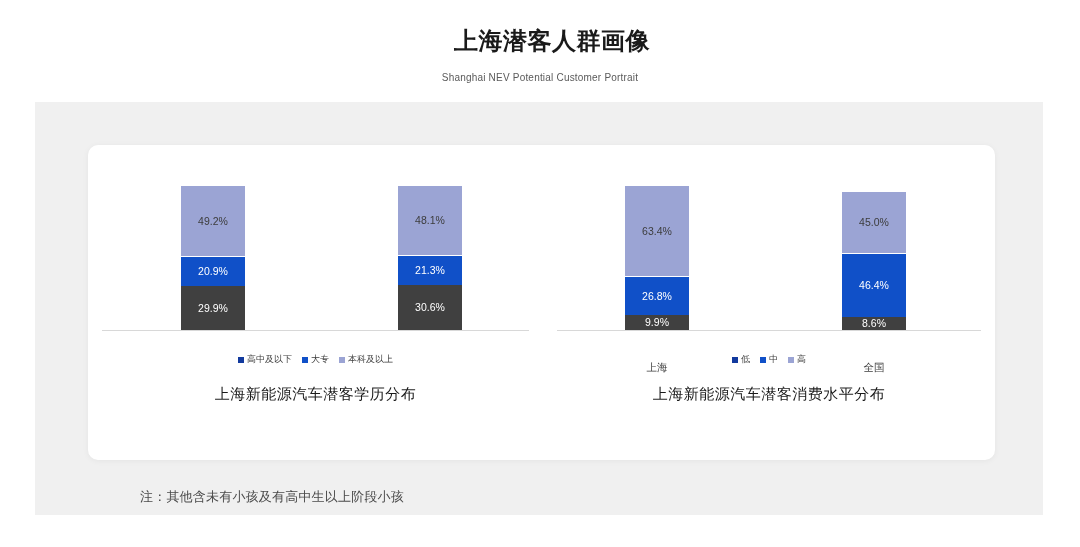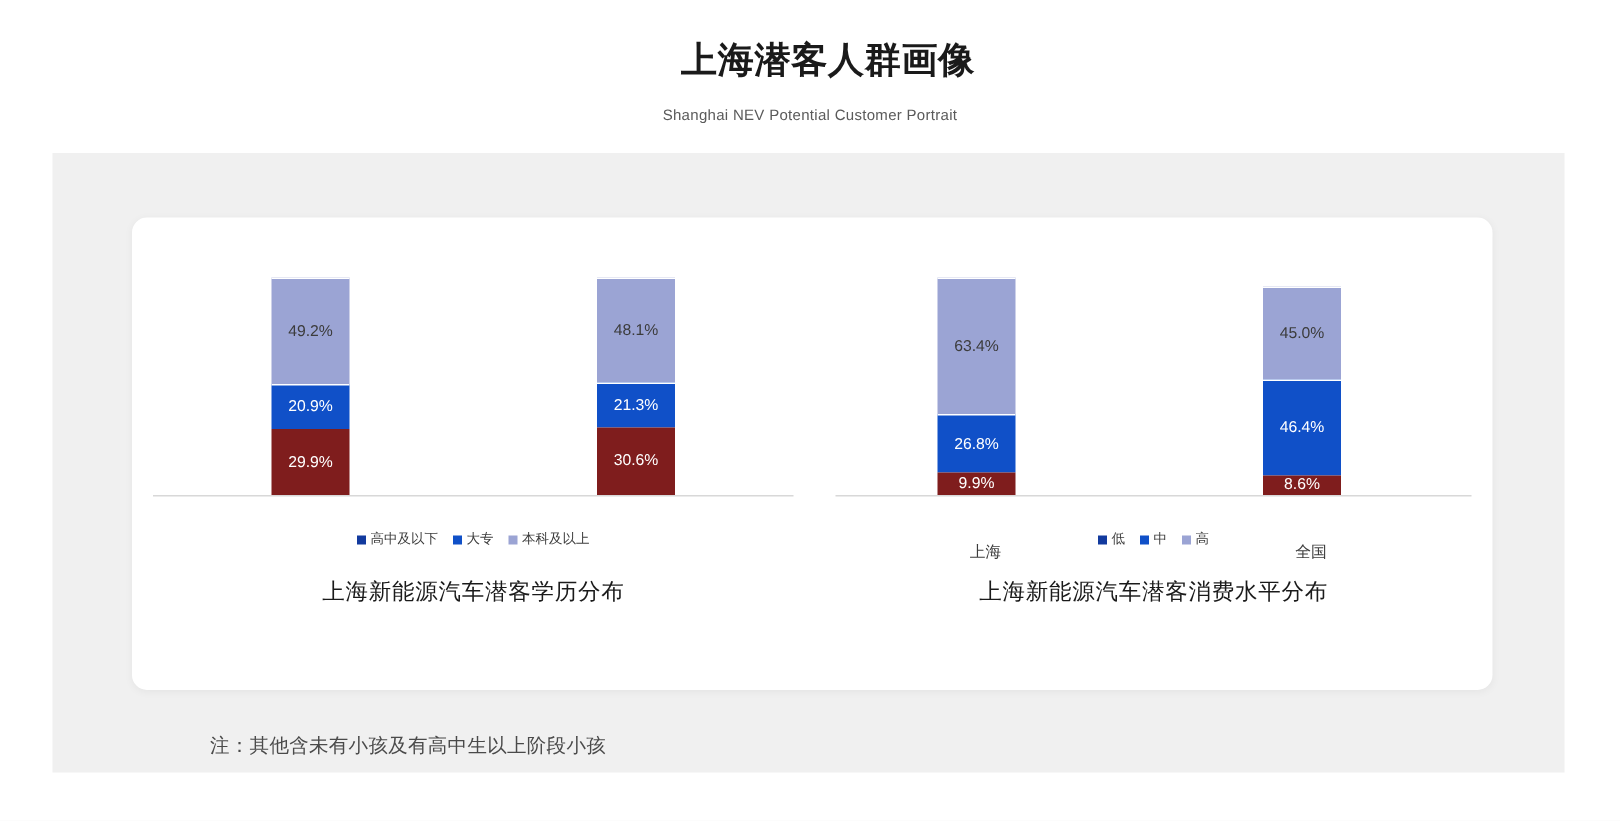--- a/index.html
+++ b/index.html
@@ -85,40 +85,40 @@
     left: 14px;
     right: 14px;
     top: 145px;
     height: 1px;
     background: #d8d8d8;
   }
 
   .bar {
     position: absolute;
     bottom: 0;
-    width: 52px;
+    width: 64px;
     display: flex;
     flex-direction: column;
     justify-content: flex-end;
   }
   .seg {
     box-sizing: border-box;
     border-top: 1.5px solid #ffffff;
     display: flex;
     align-items: center;
     justify-content: center;
     font-size: 10.5px;
     line-height: 1;
     overflow: hidden;
     white-space: nowrap;
   }
   .seg:last-child { border-top: none; }
   .seg-high { background: #9ba4d4; color: #3c3c3c; }
   .seg-mid  { background: #1050c8; color: #ffffff; }
-  .seg-low  { background: #7f1d1d; color: #ffffff; }
+  .seg-low  { background: #404040; color: #ffffff; }
 
   .x-label {
     position: absolute;
     top: 176px;
     font-size: 10.5px;
     color: #3c3c3c;
     width: 64px;
     text-align: center;
   }
 

